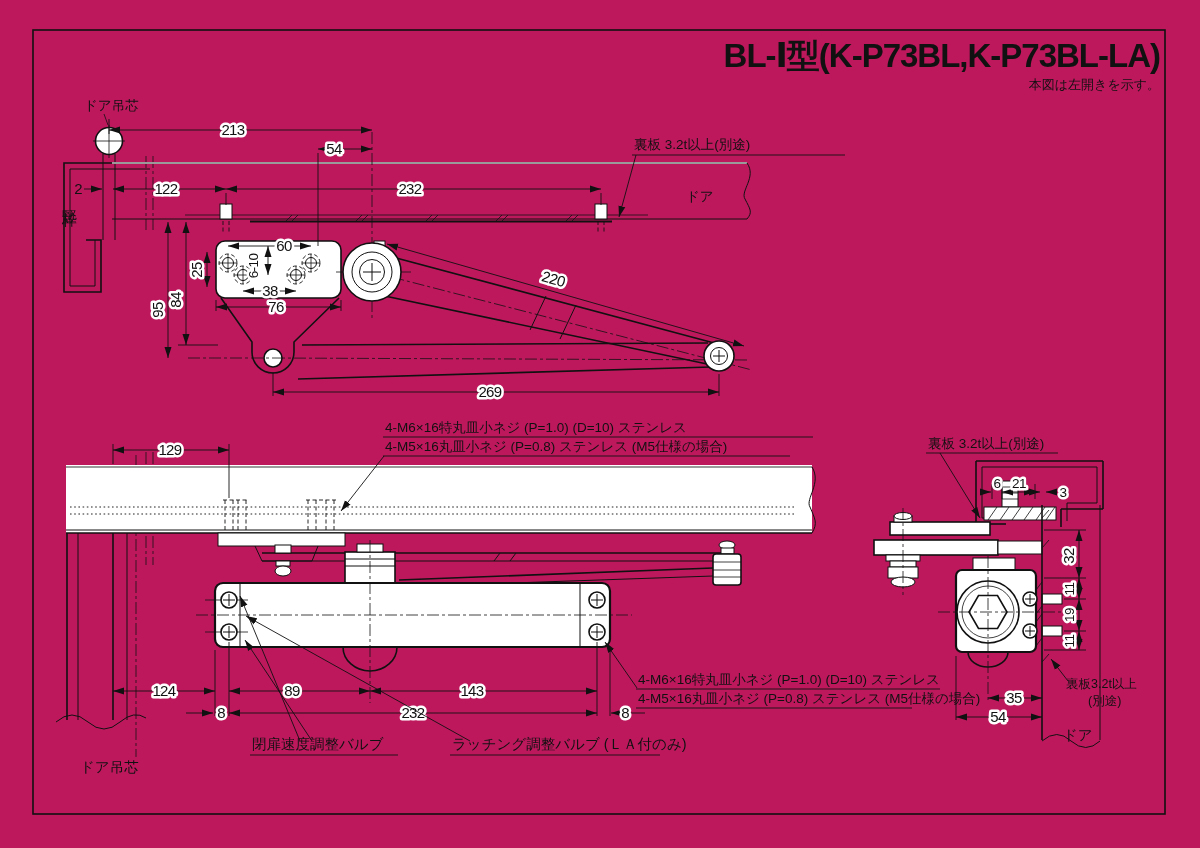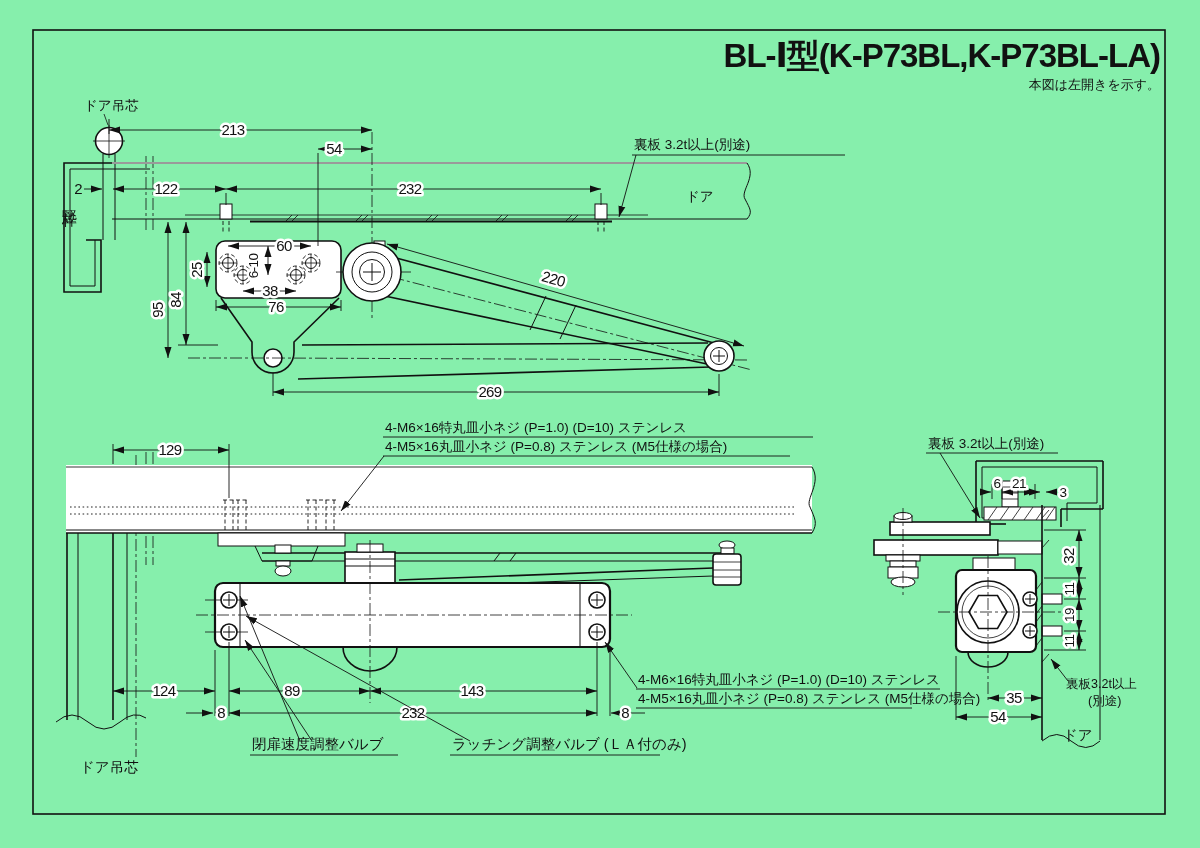--- a/index.html
+++ b/index.html
@@ -1,16 +1,16 @@
 <!DOCTYPE html>
 <html><head>
 <meta charset="utf-8">
 <style>
   html,body{margin:0;padding:0;background:#fff;}
-  .page{position:relative;width:1200px;height:848px;background:#86efac;overflow:hidden;text-align:right;}
+  .page{position:relative;width:1200px;height:848px;background:#be185d;overflow:hidden;text-align:right;}
   svg{display:block;}
   svg text{font-family:"Liberation Sans","DejaVu Sans",sans-serif;fill:#111;}
   .ttl{font-size:33px;font-weight:bold;letter-spacing:-1px;}
   .sub{font-size:13px;}
   .dim{font-size:15px;letter-spacing:-0.6px;}
   .dimS{font-size:13.5px;letter-spacing:-0.6px;}
   .lbl{font-size:13.5px;}
   .lblS{font-size:12.5px;}
   .lblL{font-size:14.5px;}
   .mid{text-anchor:middle;}

